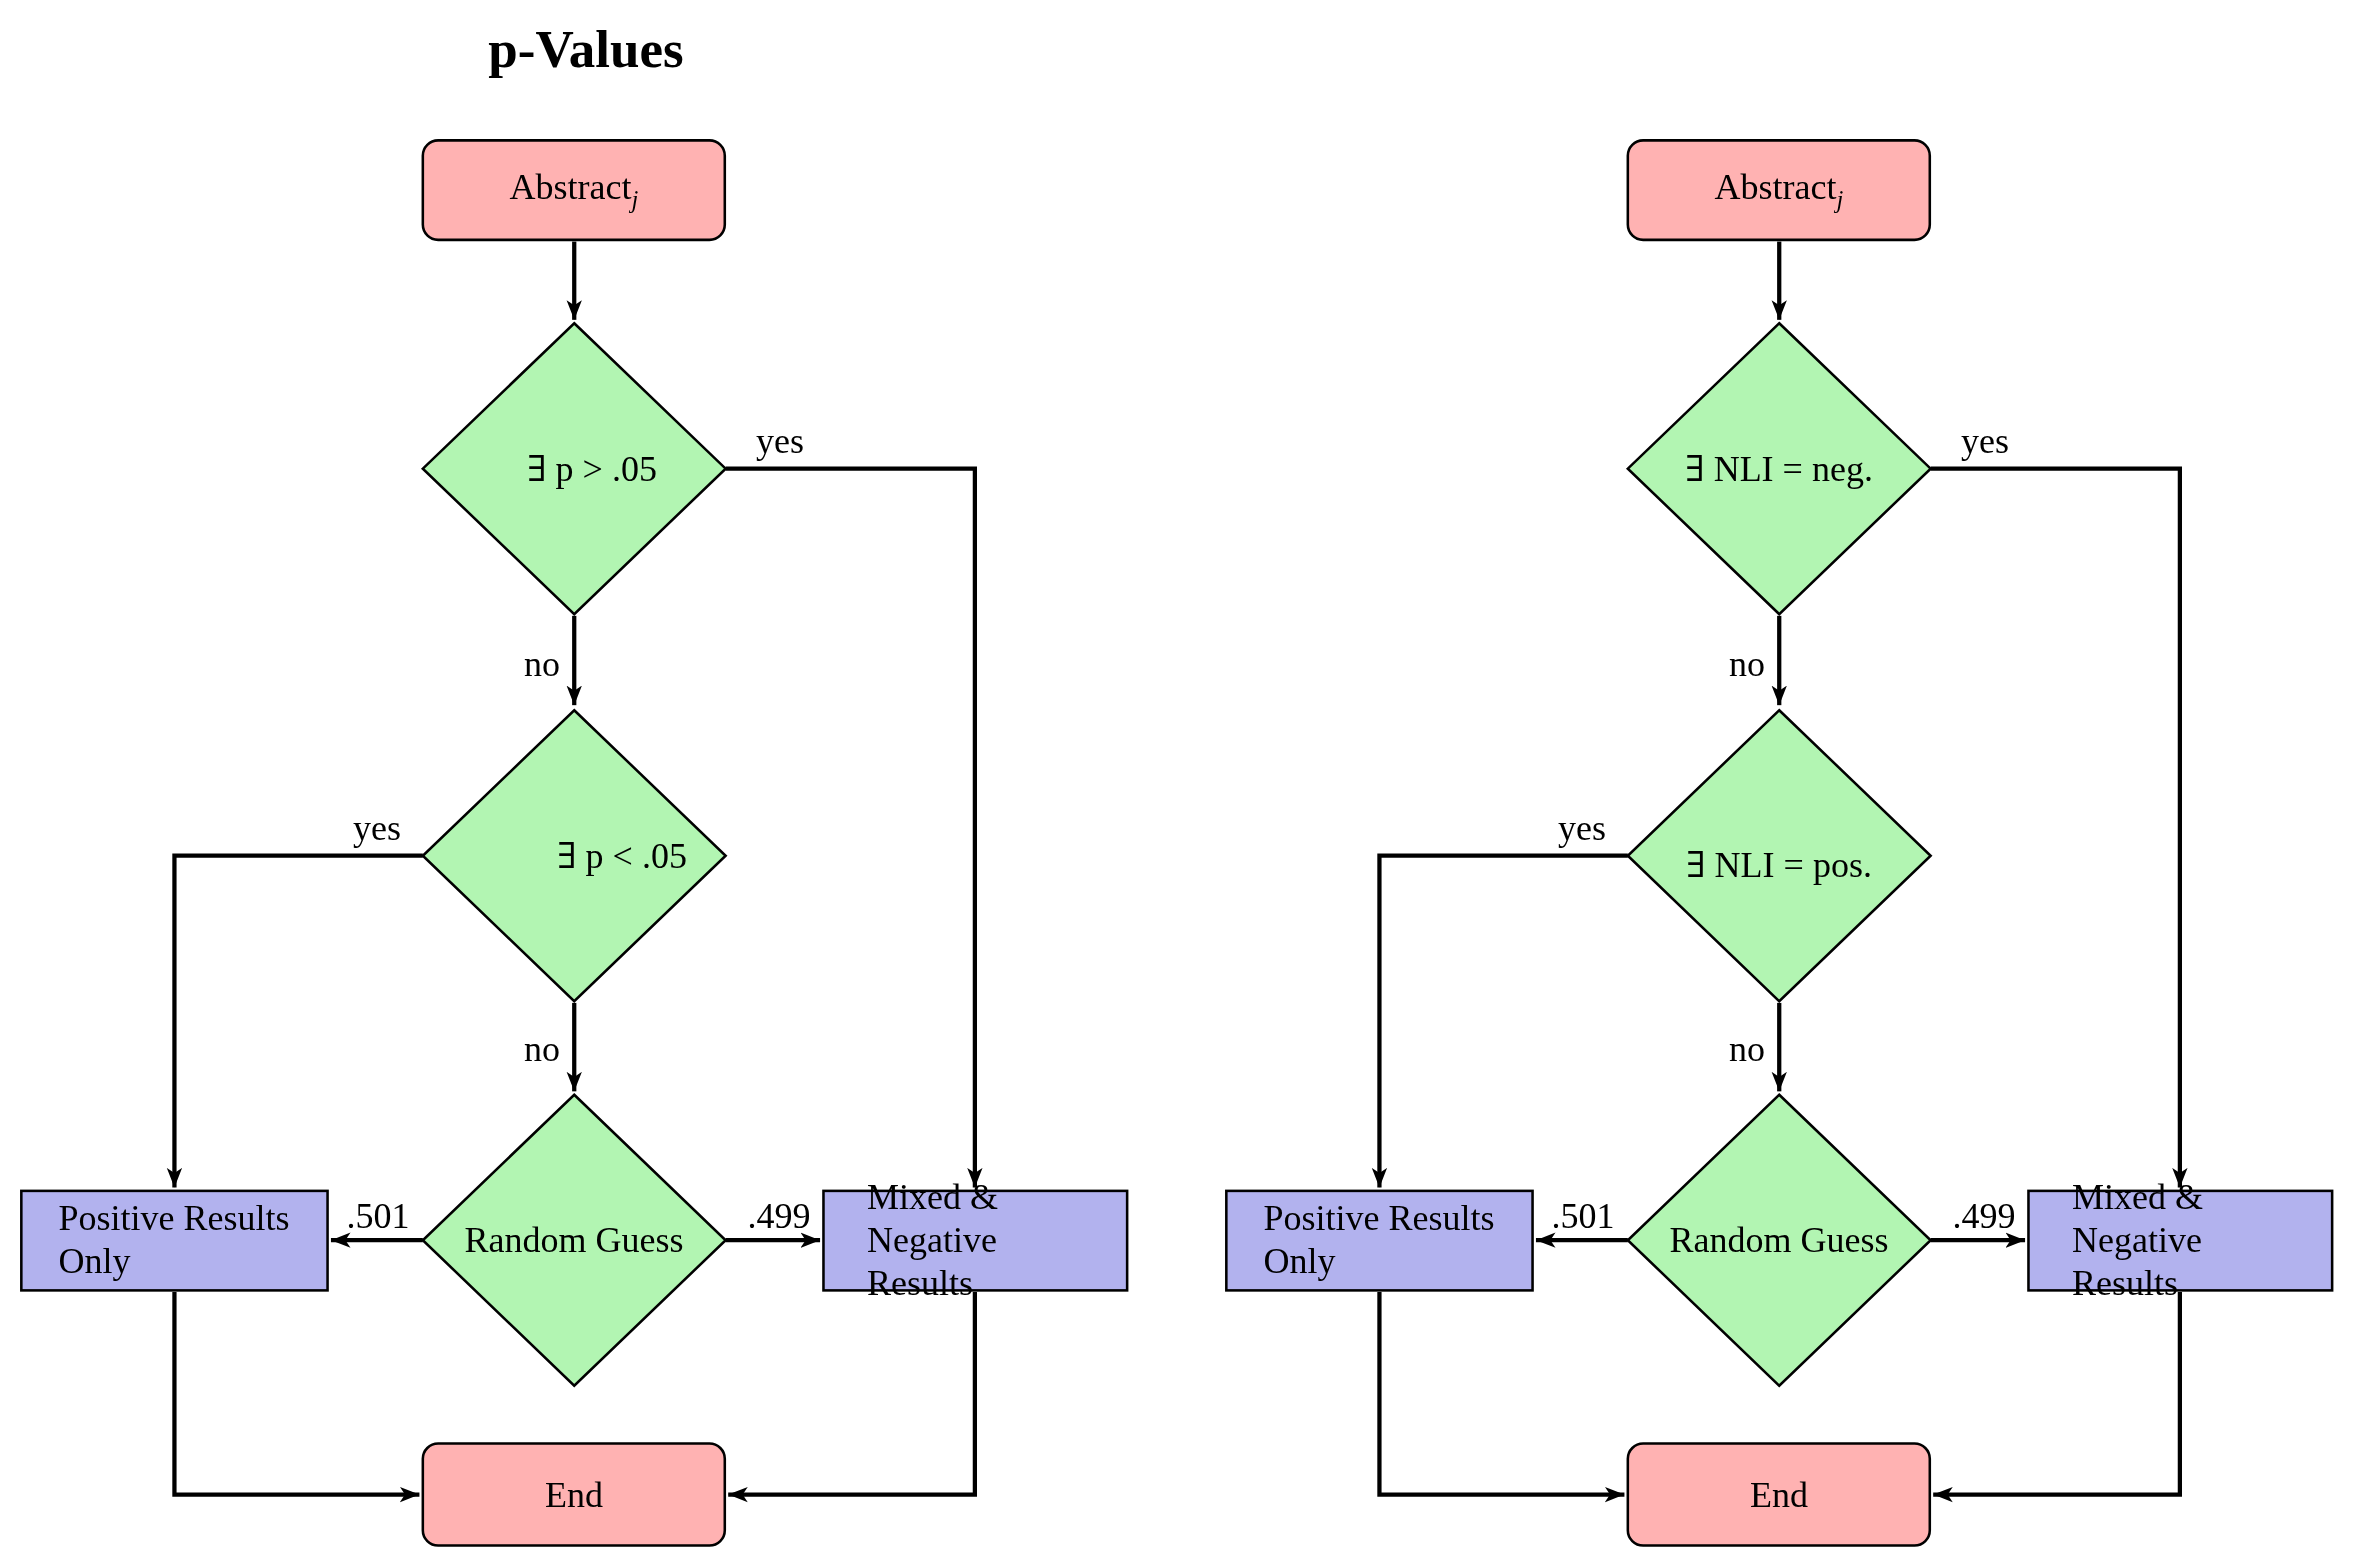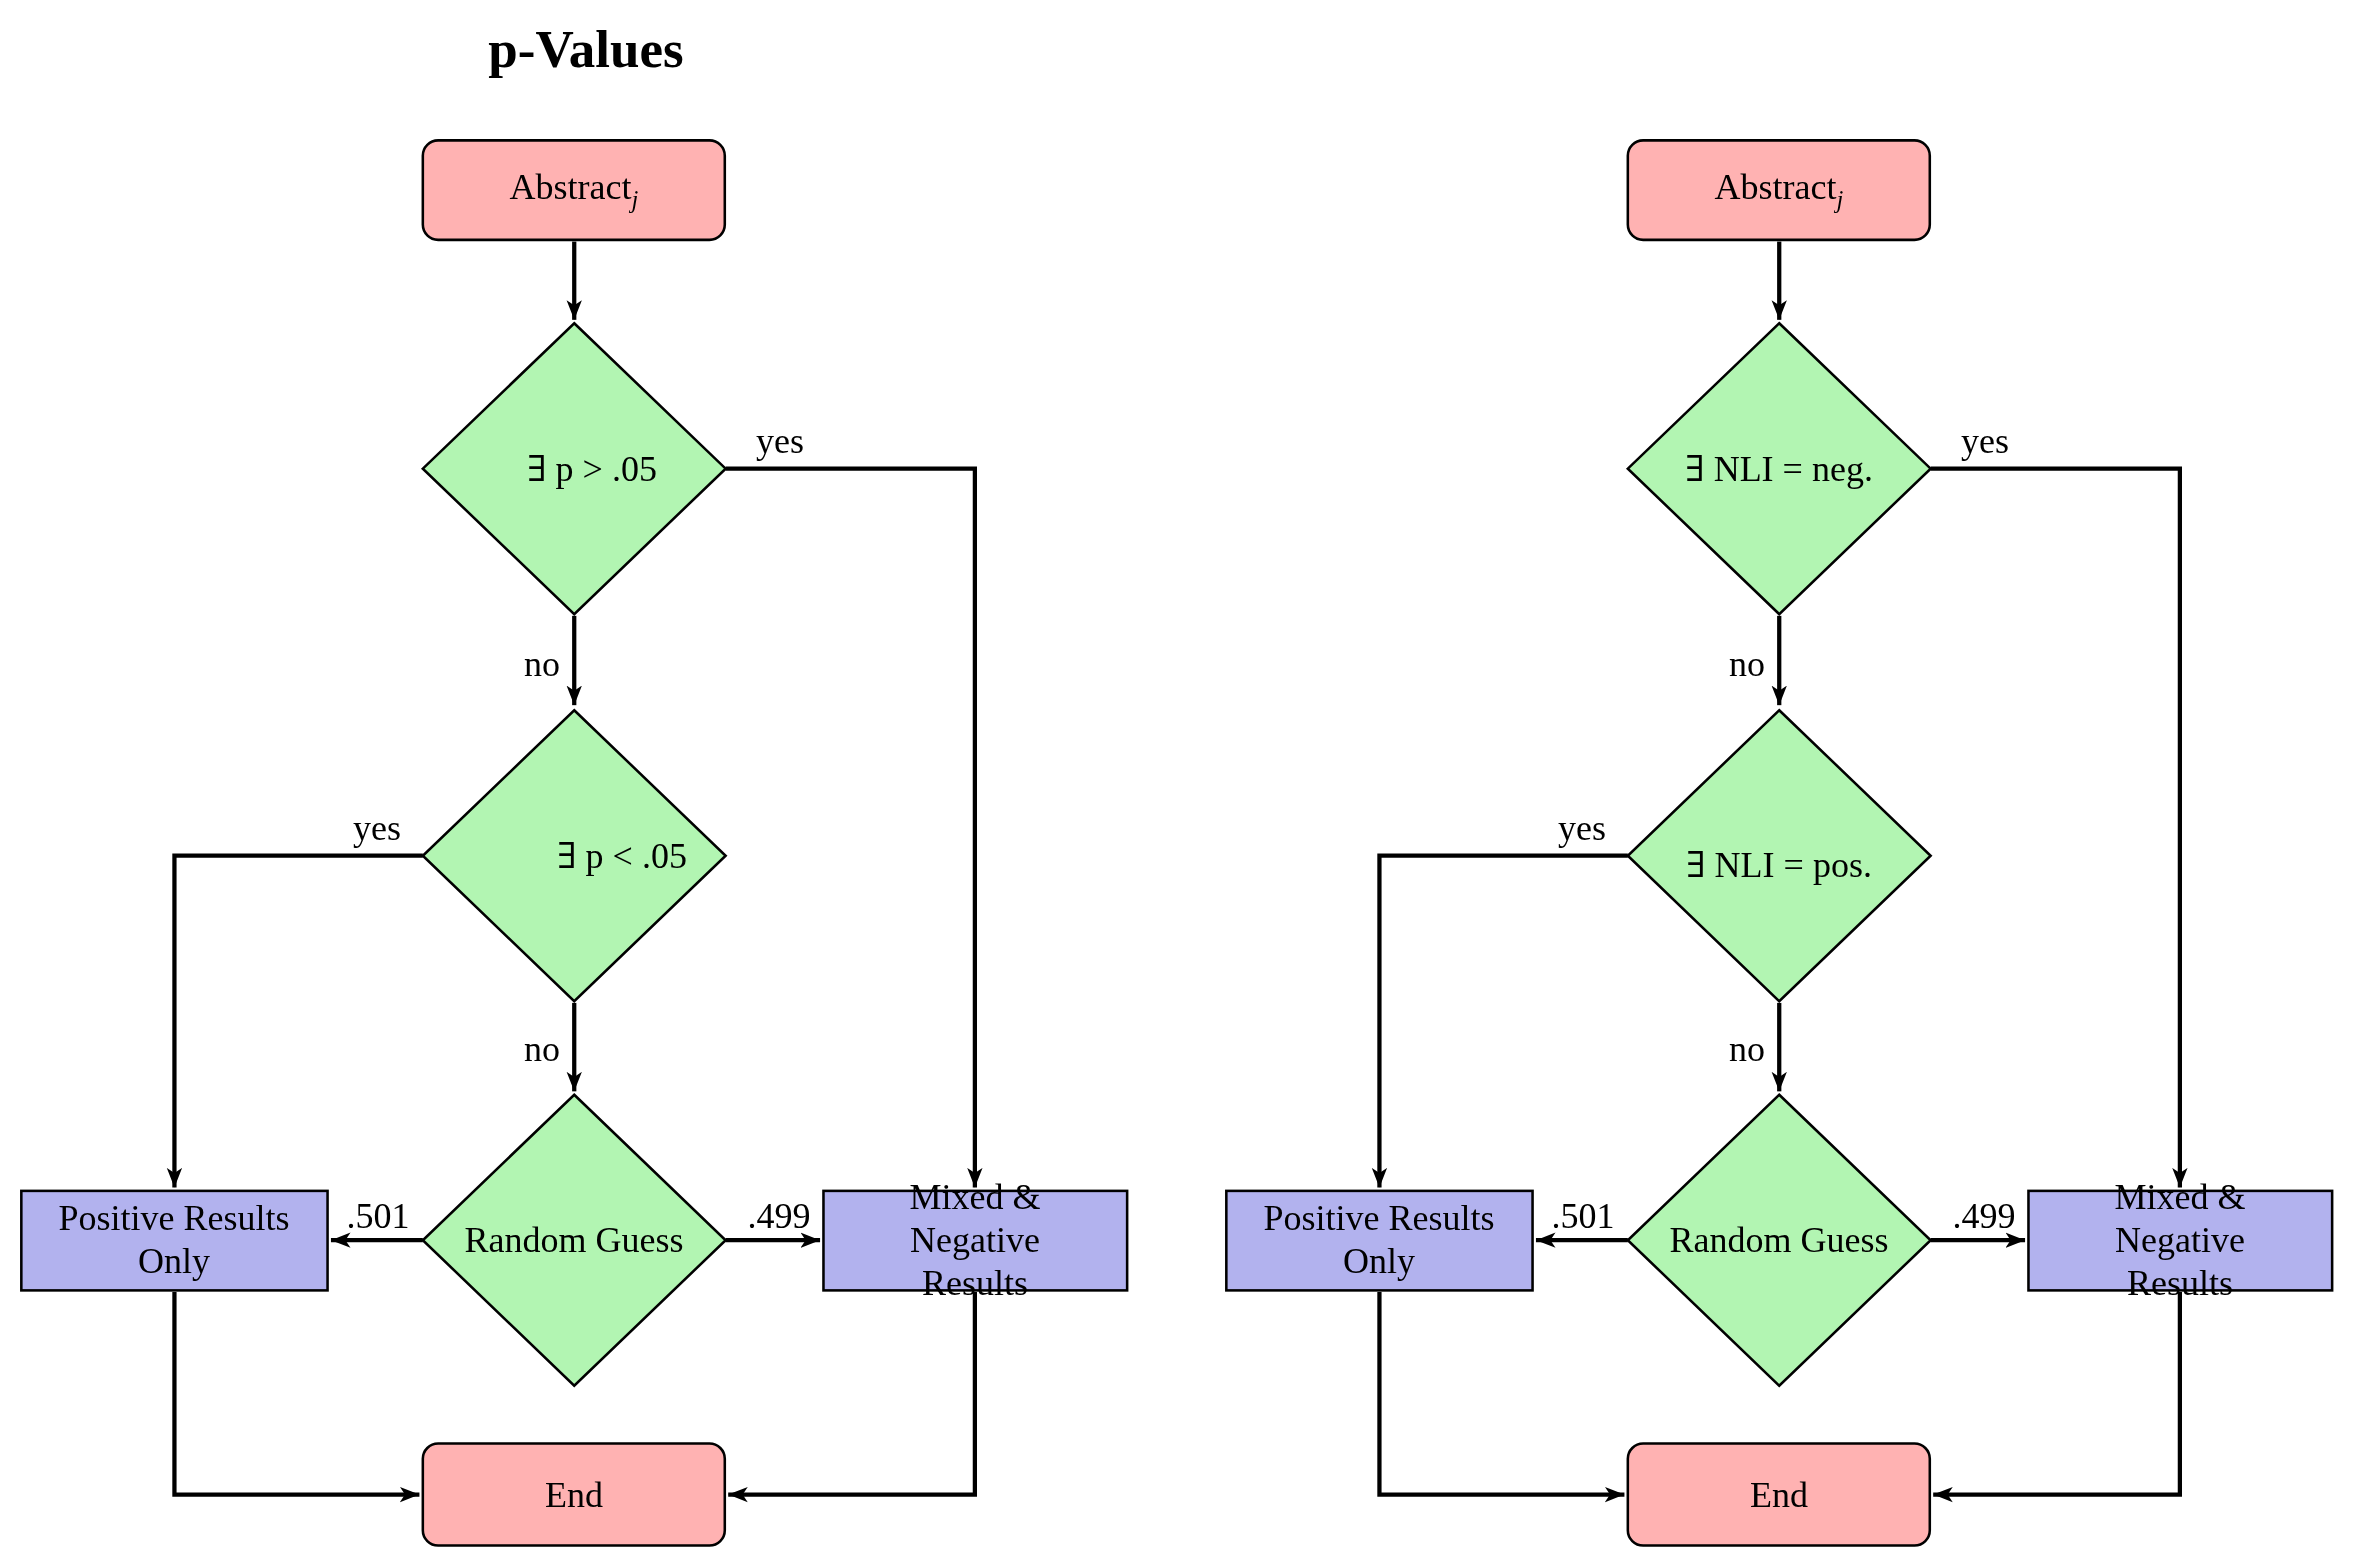--- a/index.html
+++ b/index.html
@@ -20,21 +20,21 @@
     transform: translateX(-50%);
     font-size: 53px; font-weight: bold;
     white-space: nowrap;
     margin-left: 12px;
   }
   .node-label, .edge-label {
     position: absolute;
     transform: translate(-50%, -50%);
     font-size: 36px;
     line-height: 1.19;
-    text-align: center;
+    text-align: left;
     white-space: pre-line;
   }
   .edge-label { white-space: nowrap; }
   .start-label sub { font-style: italic; font-size: 68%; }
   svg polygon, svg rect { stroke-width: 3px; }
 </style>
 </head>
 <body>
 
 <div id="figure">

